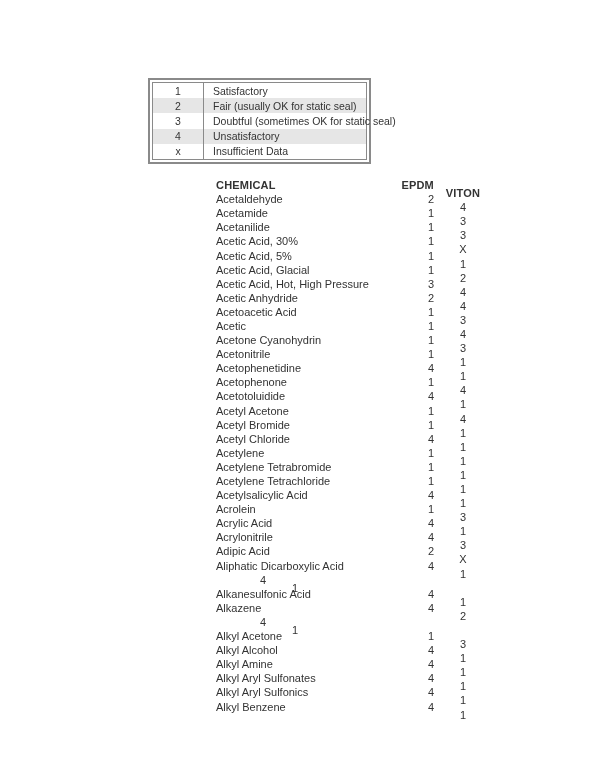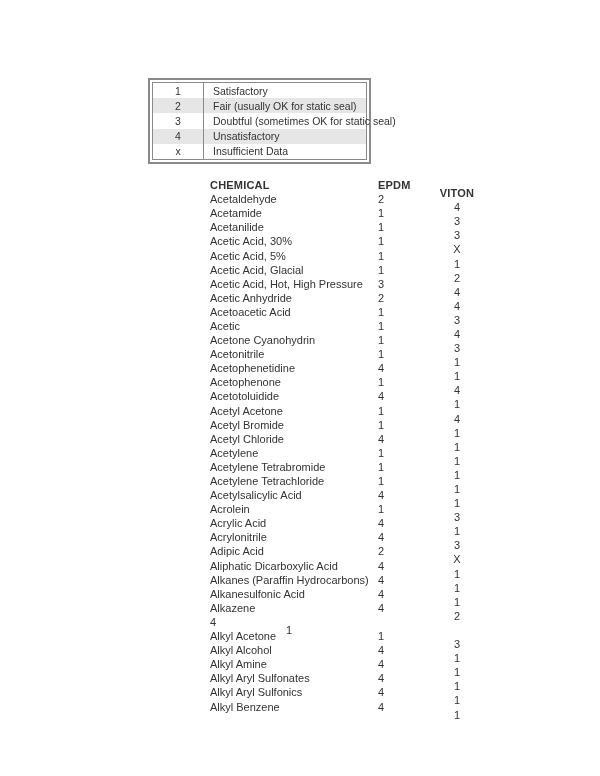--- a/index.html
+++ b/index.html
@@ -30,25 +30,25 @@
   .legend-row { flex: 1 1 auto; display: flex; align-items: stretch; font-size: 10.5px; }
   .legend-row.shaded { background: #e6e6e6; }
   .legend-code {
     width: 50px; flex: 0 0 50px;
     border-right: 1px solid #8a8a8a;
     display: flex; align-items: center; justify-content: center;
   }
   .legend-desc { display: flex; align-items: center; padding-left: 9px; white-space: nowrap; }
 
   
-  .chem-table { position: absolute; left: 210px; top: 178px; }
+  .chem-table { position: absolute; left: 216px; top: 178px; }
   .chem-row { display: flex; height: 14.1px; align-items: center; font-size: 11px; white-space: nowrap; }
   .chem-row.header { font-weight: bold; letter-spacing: 0.2px; }
   .col-name  { width: 168px; flex: 0 0 168px; }
-  .col-epdm  { width: 50px;  flex: 0 0 50px;  text-align: left; }
+  .col-epdm  { width: 50px;  flex: 0 0 50px;  text-align: right; }
   .col-viton { width: 54px;  flex: 0 0 54px;  text-align: center; margin-left: 2px; margin-top: 16px; }
 </style>
 </head>
 <body>
 
 <div class="page">
 
   <div class="legend-frame">
     <div class="legend-table">
 
@@ -243,21 +243,20 @@
           <div class="col-viton">X</div>
         </div>
 
         <div class="chem-row">
           <div class="col-name">Aliphatic Dicarboxylic Acid</div>
           <div class="col-epdm">4</div>
           <div class="col-viton">1</div>
         </div>
 
         <div class="chem-row">
-          <div class="col-name">Alkanes (Paraffin Hydrocarbons)</div>
           <div class="col-epdm">4</div>
           <div class="col-viton">1</div>
         </div>
 
         <div class="chem-row">
           <div class="col-name">Alkanesulfonic Acid</div>
           <div class="col-epdm">4</div>
           <div class="col-viton">1</div>
         </div>
 

